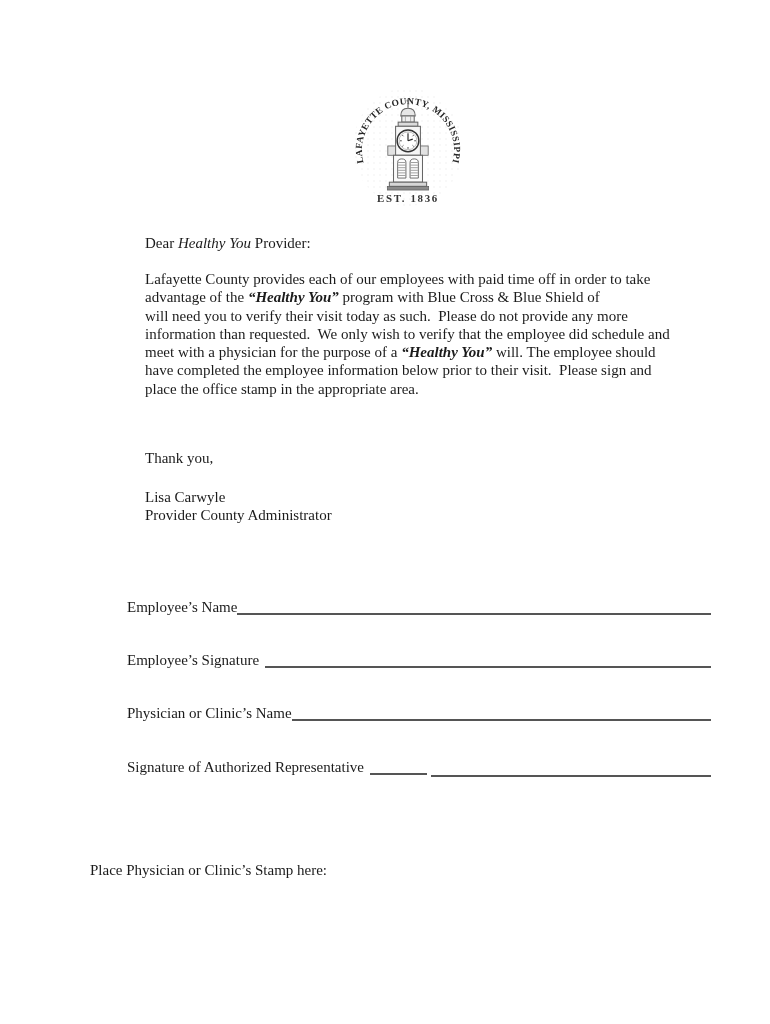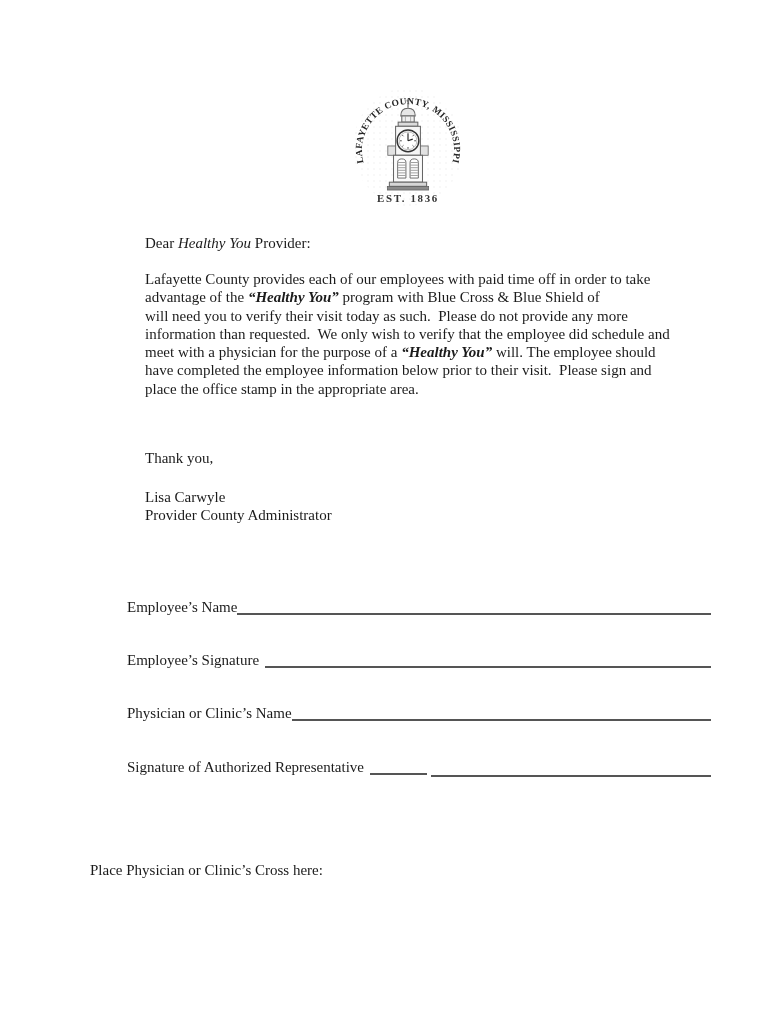--- a/index.html
+++ b/index.html
@@ -134,15 +134,15 @@
     <span class="form-label">Physician or Clinic’s Name</span>
   <span class="underline first"></span>
       </div>
       <div class="form-row gap split">
     <span class="form-label">Signature of Authorized Representative</span>
   <span class="underline first"></span>
         <span class="underline second"></span>
       </div>
     </div>
 
-  <div class="stamp-label">Place Physician or Clinic’s Cross here:</div>
+  <div class="stamp-label">Place Physician or Clinic’s Stamp here:</div>
 
 </div>
 
 </body></html>

